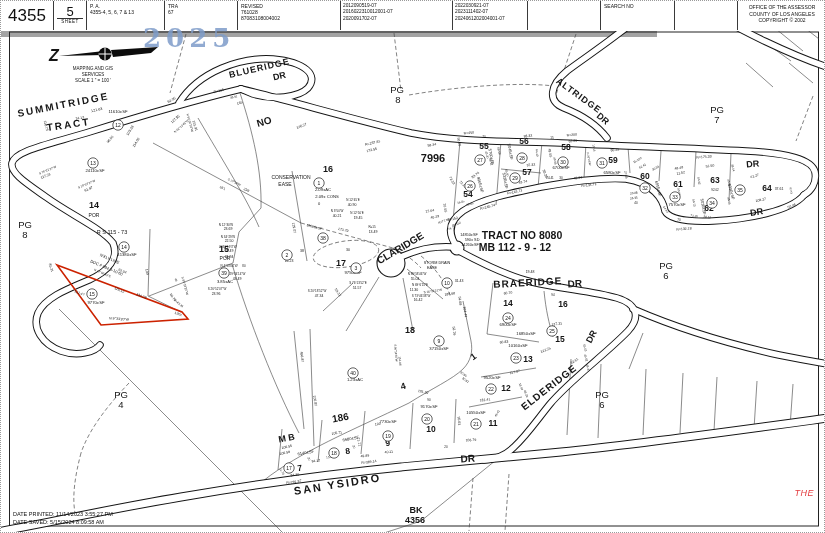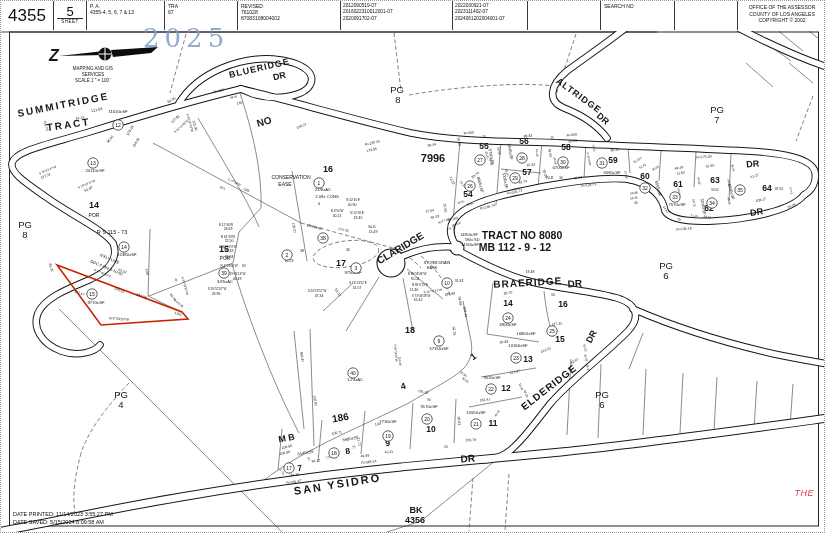--- a/index.html
+++ b/index.html
@@ -1,30 +1,30 @@
 <!DOCTYPE html>
 <html><head>
 <meta charset="utf-8">
 <style>
   html,body{margin:0;padding:0;background:#e8e8e8;}
   .page{position:relative;width:825px;height:533px;background:#ffffff;overflow:hidden;
         border:1px dotted #9a9a9a;box-sizing:border-box;
         font-family:"Liberation Sans",sans-serif;}
   
-  .hdr{position:absolute;left:0;top:0;width:656px;height:30px;border-bottom:2px solid #a3a3a3;}
+  .hdr{position:absolute;left:0;top:0;width:656px;height:30px;border-bottom:6px solid #a3a3a3;}
   .hc{position:absolute;top:0;height:29px;border-right:1px solid #3a3a3a;box-sizing:border-box;
       color:#111;overflow:hidden;}
   .book{font-size:17px;text-align:center;line-height:29px;}
   .sheetno{font-size:13px;text-align:center;line-height:13px;padding-top:4px;}
   .sheetlb{font-size:4.5px;text-align:center;letter-spacing:.5px;}
   .tiny{font-size:5px;line-height:6px;padding:2px 0 0 3px;}
   .tiny2{font-size:4.8px;line-height:6.4px;padding:2px 0 0 2px;}
   .offc{font-size:5px;line-height:6.6px;text-align:center;padding-top:3px;}
   
-  .wm{position:absolute;left:142px;top:22px;font-family:"DejaVu Serif",serif;font-weight:normal;
+  .wm{position:absolute;left:142px;top:22px;font-family:"DejaVu Serif",serif;font-weight:bold;
       font-size:26px;letter-spacing:5px;color:#7e9cc9;opacity:.85;z-index:5;}
   
   svg{position:absolute;left:0;top:30px;}
   #parcel-lines path, #parcel-lines line{fill:none;stroke:#3c3c3c;stroke-width:.6;}
   #dashed-lines path, #dashed-lines line, #dashed-lines ellipse{fill:none;stroke:#4c4c4c;stroke-width:.7;stroke-dasharray:4 2.5;}
   #road-casing path{fill:none;stroke:#161616;stroke-width:7.5;stroke-linecap:round;}
   #road-casing .wide{stroke-width:9;}
   #road-fill path{fill:none;stroke:#ffffff;stroke-width:5.6;stroke-linecap:round;}
   #road-fill .wide{stroke-width:7;}
   #road-bulbs circle{fill:#ffffff;stroke:#161616;stroke-width:1.1;}

